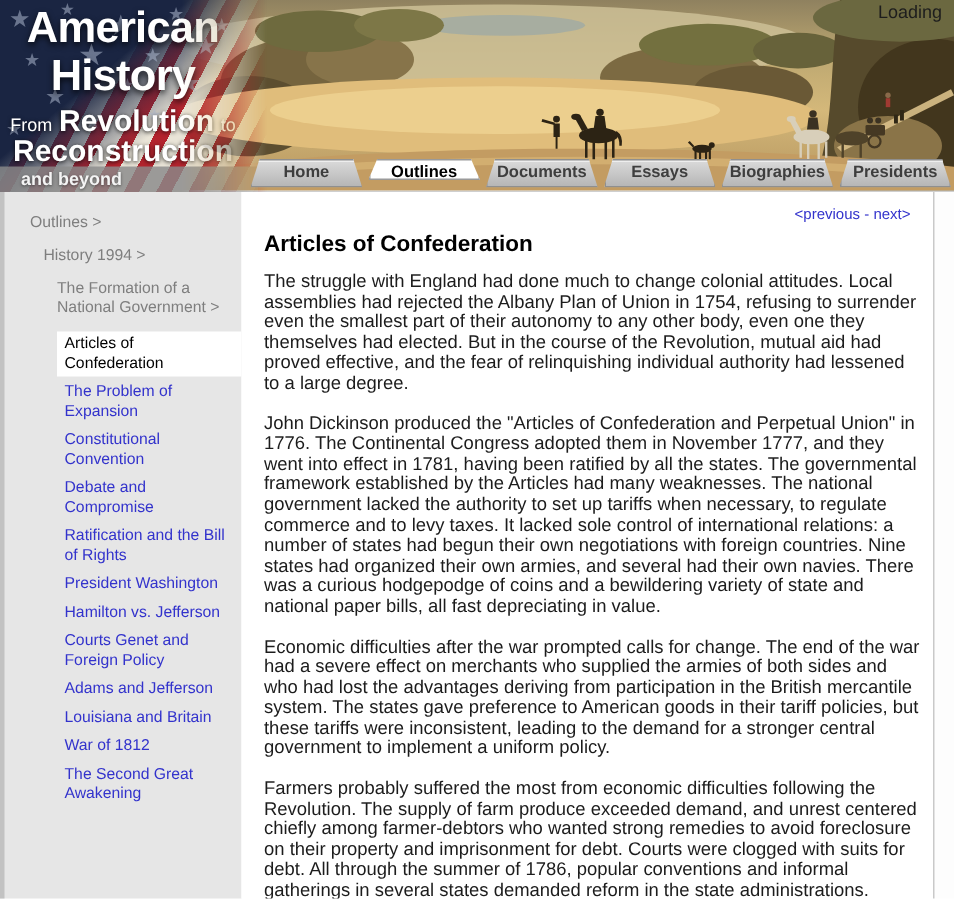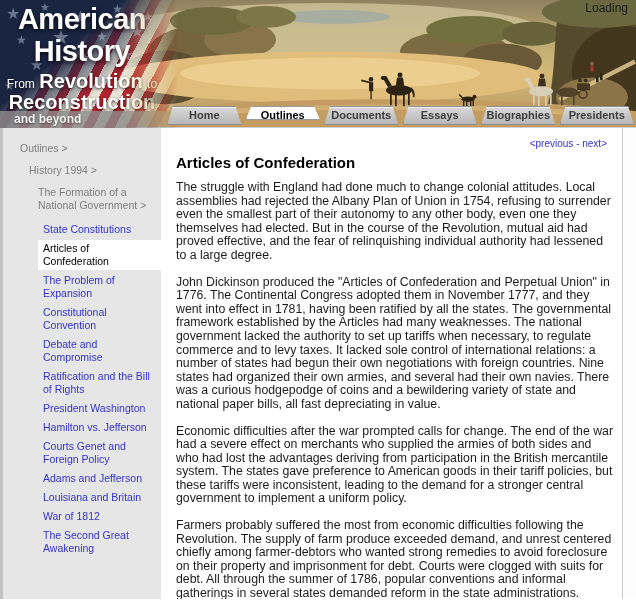--- a/index.html
+++ b/index.html
@@ -225,21 +225,20 @@
   </header>
 
   <div class="body-row">
     <aside class="sidebar">
       <div>
           <div class="crumb lvl0">Outlines &gt;</div>
           <div class="crumb lvl1">History 1994 &gt;</div>
           <div class="crumb lvl2">The Formation of a National Government &gt;</div>
         </div>
       <div>
-          <div class="side-item">State Constitutions</div>
           <div class="side-item active">Articles of Confederation</div>
           <div class="side-item">The Problem of Expansion</div>
           <div class="side-item">Constitutional Convention</div>
           <div class="side-item">Debate and Compromise</div>
           <div class="side-item">Ratification and the Bill of Rights</div>
           <div class="side-item">President Washington</div>
           <div class="side-item">Hamilton vs. Jefferson</div>
           <div class="side-item">Courts Genet and Foreign Policy</div>
           <div class="side-item">Adams and Jefferson</div>
           <div class="side-item">Louisiana and Britain</div>

